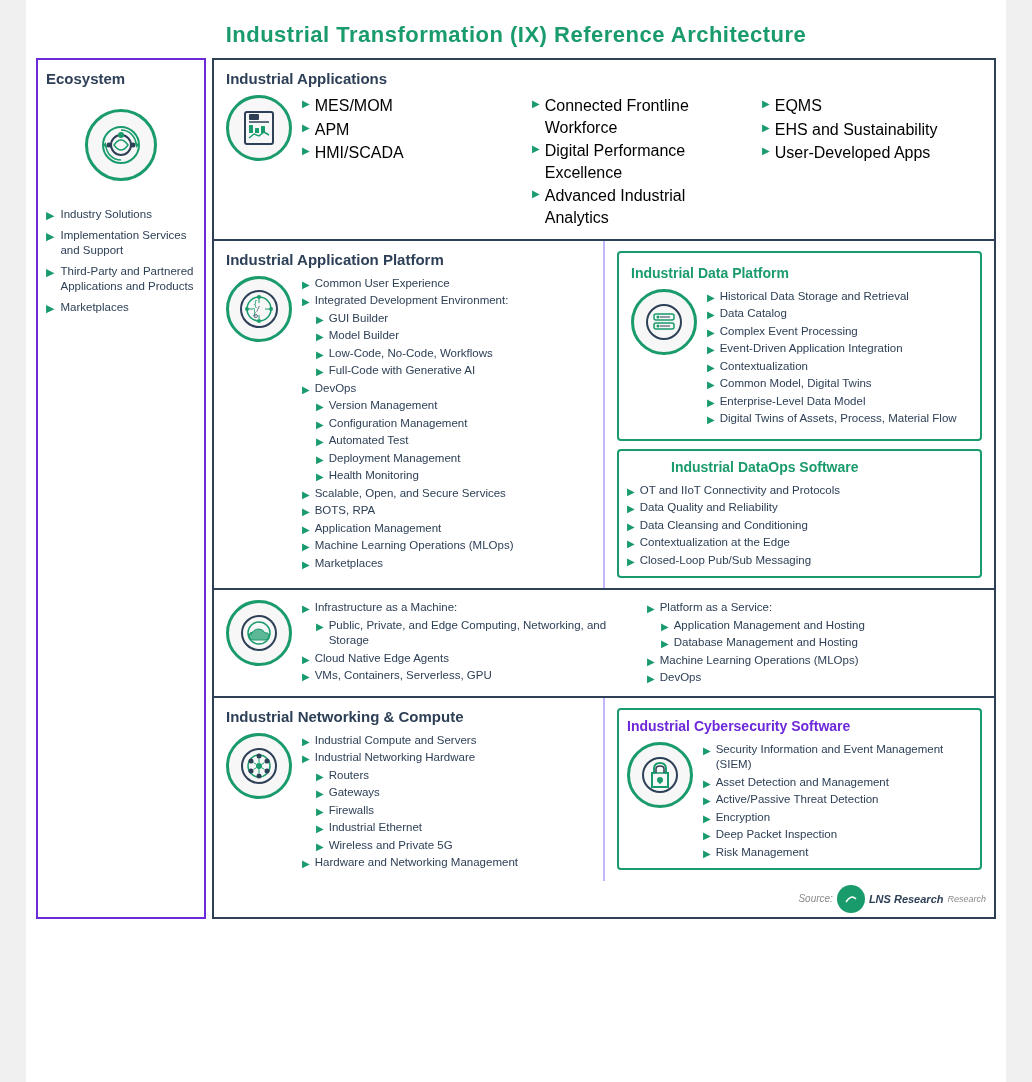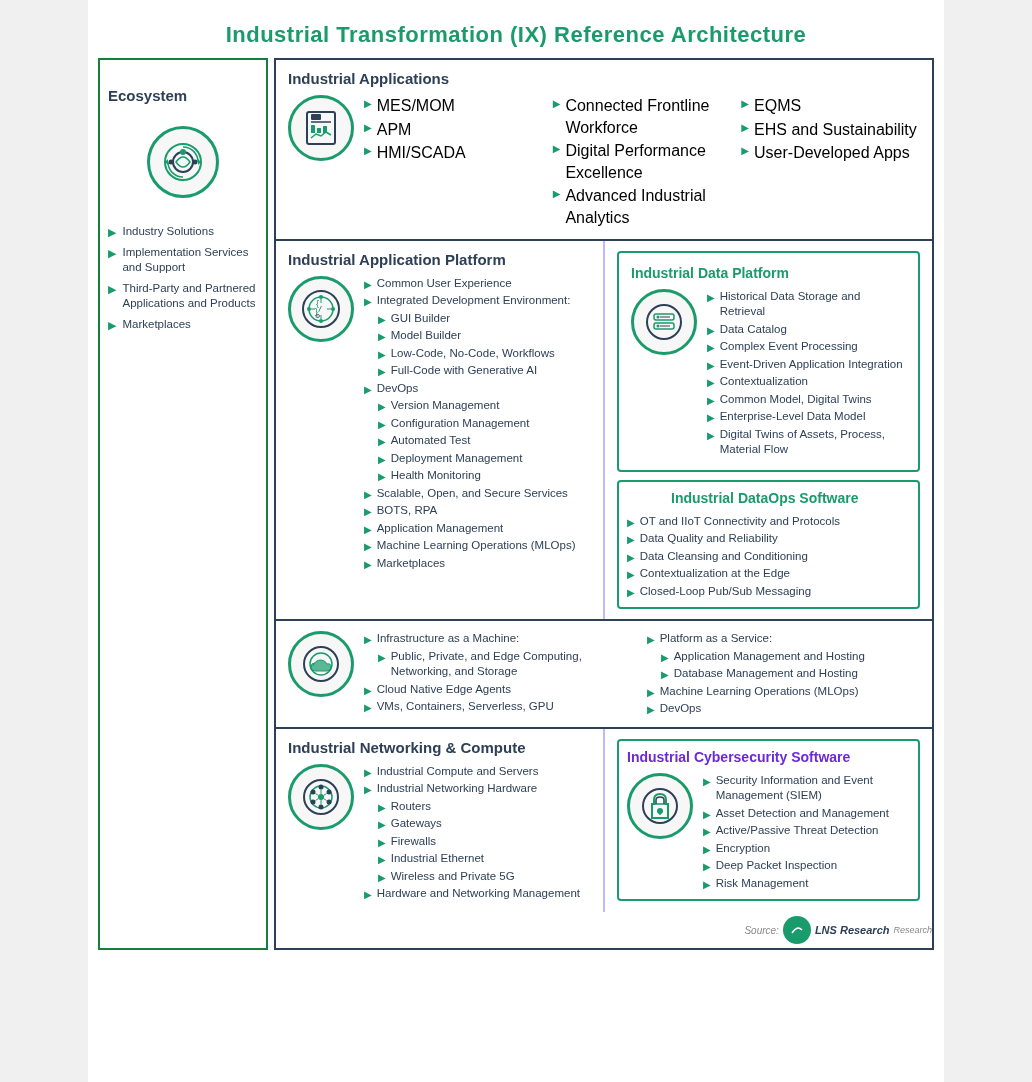--- a/index.html
+++ b/index.html
@@ -5,21 +5,21 @@
     * { box-sizing: border-box; margin: 0; padding: 0; }
     body {
       font-family: Arial, sans-serif;
       background: #f0f0f0;
       display: flex;
       justify-content: center;
       align-items: flex-start;
       min-height: 1082px;
     }
     .main-container {
-      width: 856px;
+      width: 980px;
       min-height: 1082px;
       background: #ffffff;
       padding: 10px;
     }
     .page-title {
       text-align: center;
       font-size: 22px;
       font-weight: bold;
       color: #1a9b6c;
       padding: 12px 0 10px 0;
@@ -28,22 +28,22 @@
     .content-area {
       display: flex;
       gap: 0;
       height: calc(100% - 50px);
     }
     
     .sidebar {
       width: 170px;
       min-width: 170px;
       background: #ffffff;
-      border: 2px solid #15803d;
-      padding: 27px 8px;
+      border: 2px solid #6d28d9;
+      padding: 10px 8px;
       display: flex;
       flex-direction: column;
       gap: 12px;
     }
     .sidebar-title {
       font-size: 15px;
       font-weight: bold;
       color: #2e4057;
       margin-bottom: 10px;
     }
@@ -194,21 +194,21 @@
       border-radius: 4px;
       padding: 8px;
     }
     .ics-box .section-title {
       color: #6d28d9;
       font-size: 14px;
     }
     .footer-area {
       display: flex;
       justify-content: flex-end;
-      padding: 4px 0;
+      padding: 4px 8px;
       font-size: 10px;
       color: #888;
     }
     .lns-logo {
       display: flex;
       align-items: center;
       gap: 4px;
       font-size: 11px;
       color: #888;
       font-style: italic;

